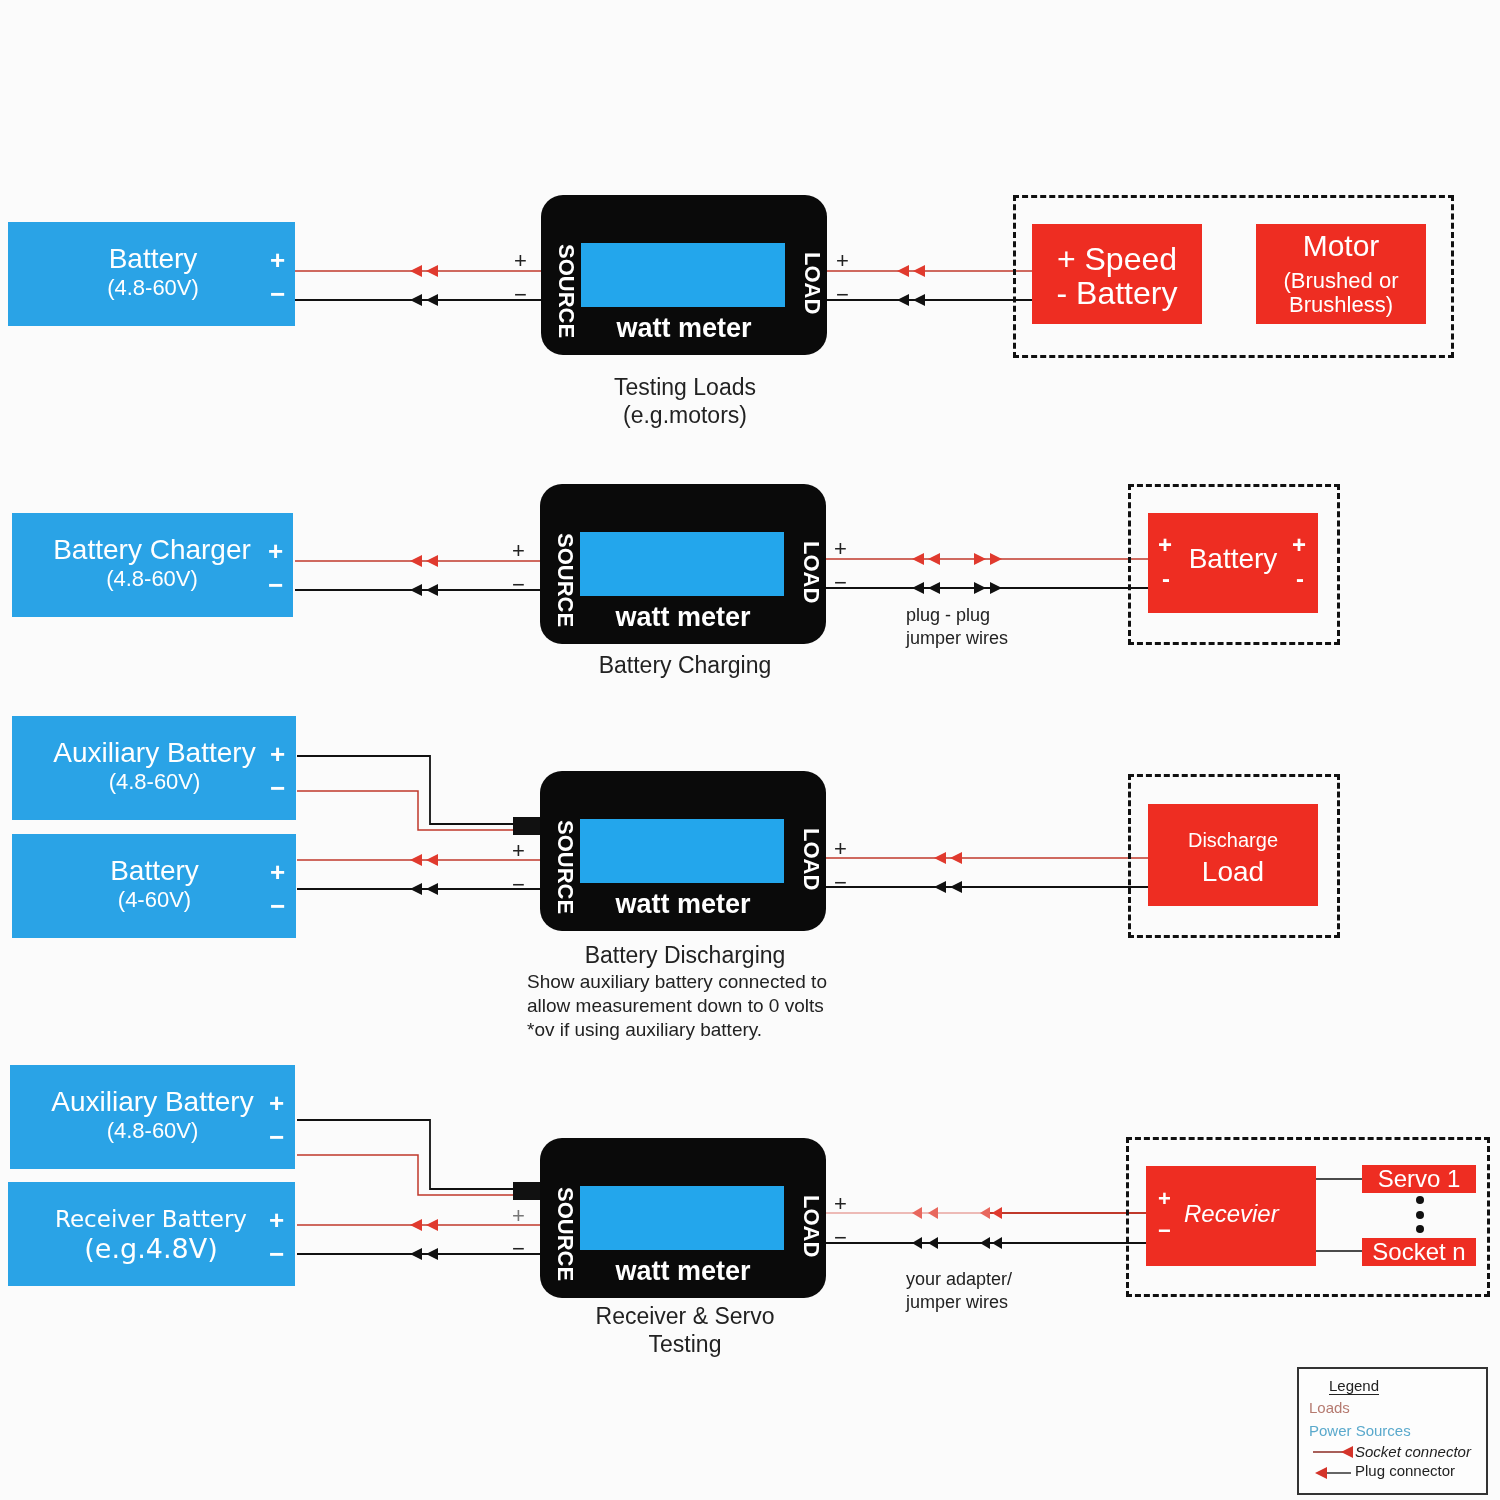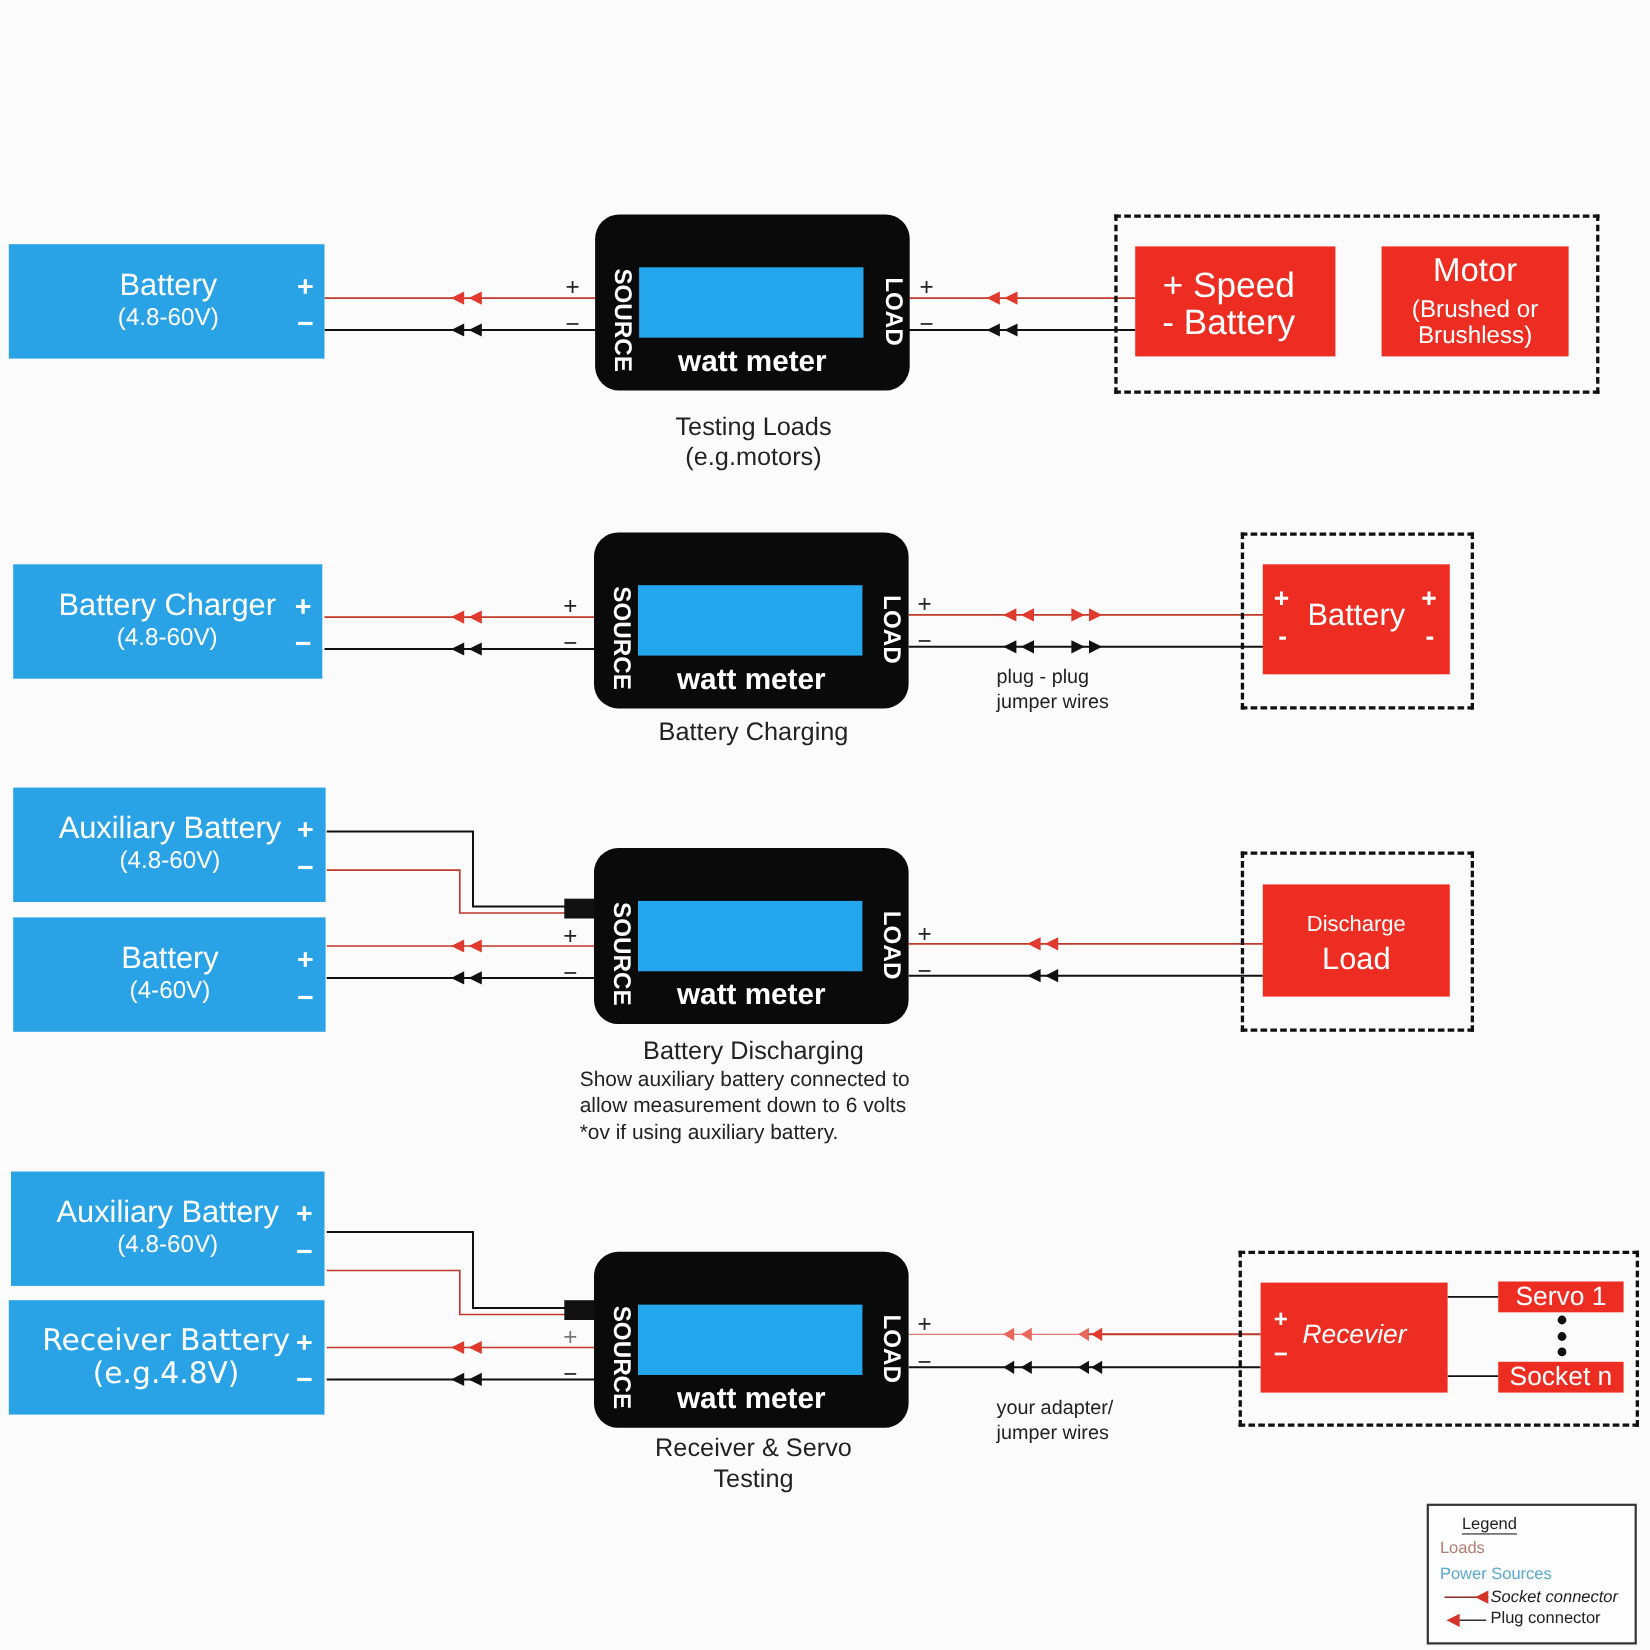--- a/index.html
+++ b/index.html
@@ -125,21 +125,21 @@
   </div>
   <div class="pm" style="left:836px;top:250px;">+</div>
   <div class="pm" style="left:836px;top:284px;">−</div>
 
   <div class="cap" style="left:560px;top:373px;width:250px;">
     <div>Testing Loads</div>
     <div>(e.g.motors)</div>
   </div>
 
   <div class="dash" style="left:1013px;top:195px;width:435px;height:157px;"></div>
-  <div class="load" style="left:1032px;top:224px;width:170px;height:100px;padding-left:12px;">
+  <div class="load" style="left:1032px;top:224px;width:170px;height:100px;">
     <div style="position:absolute;left:0;top:18px;width:170px;font-size:32px;line-height:34px;">+  Speed</div>
     <div style="position:absolute;left:0;top:52px;width:170px;font-size:32px;line-height:34px;">-  Battery</div>
   </div>
   <div class="load" style="left:1256px;top:224px;width:170px;height:100px;">
     <div style="position:absolute;left:0;top:5px;width:170px;font-size:30px;line-height:34px;">Motor</div>
     <div style="position:absolute;left:0;top:44px;width:170px;font-size:22px;line-height:25px;">(Brushed or</div>
     <div style="position:absolute;left:0;top:68px;width:170px;font-size:22px;line-height:25px;">Brushless)</div>
   </div>
 </div>
 
@@ -200,40 +200,40 @@
     <div class="lcd"></div>
     <div class="vload">LOAD</div>
     <div class="wm">watt meter</div>
   </div>
   <div class="pm" style="left:834px;top:838px;">+</div>
   <div class="pm" style="left:834px;top:872px;">−</div>
 
   <div class="cap" style="left:560px;top:941px;width:250px;">Battery Discharging</div>
   <div class="small" style="left:527px;top:970px;font-size:19px;line-height:24px;">
     <div>Show auxiliary battery connected to</div>
-    <div>allow measurement down to 6 volts</div>
+    <div>allow measurement down to 0 volts</div>
     <div>*ov if using auxiliary battery.</div>
   </div>
 
   <div class="dash" style="left:1128px;top:774px;width:206px;height:158px;"></div>
   <div class="load" style="left:1148px;top:804px;width:170px;height:102px;">
     <div style="position:absolute;left:0;top:20px;width:170px;font-size:20px;line-height:32px;">Discharge</div>
     <div style="position:absolute;left:0;top:52px;width:170px;font-size:28px;line-height:32px;">Load</div>
   </div>
 </div>
 
 <div>
   <div class="src" style="left:10px;top:1065px;width:285px;height:104px;">
     <div class="name" style="left:20px;top:22px;width:245px;white-space:nowrap;">Auxiliary Battery</div>
     <div class="sub" style="left:20px;top:54px;width:245px;">(4.8-60V)</div>
     <div class="pol" style="left:259px;top:25px;">+</div>
     <div class="pol" style="left:259px;top:59px;">−</div>
   </div>
   <div class="src" style="left:8px;top:1182px;width:287px;height:104px;">
-    <div class="name" style="left:8px;top:22px;width:270px;white-space:nowrap;font-family:'DejaVu Sans',sans-serif;font-size:27px;">Receiver Battery</div>
+    <div class="name" style="left:8px;top:22px;width:270px;white-space:nowrap;font-family:'DejaVu Sans',sans-serif;font-size:23px;">Receiver Battery</div>
     <div class="sub" style="left:8px;top:52px;width:270px;font-family:'DejaVu Sans',sans-serif;font-size:27px;line-height:30px;">(e.g.4.8V)</div>
     <div class="pol" style="left:261px;top:25px;">+</div>
     <div class="pol" style="left:261px;top:59px;">−</div>
   </div>
 
   <div class="pm" style="left:512px;top:1205px;color:#777;">+</div>
   <div class="pm" style="left:512px;top:1238px;">−</div>
   <div class="meter" style="left:540px;top:1138px;">
     <div class="vsrc">SOURCE</div>
     <div class="lcd"></div>

